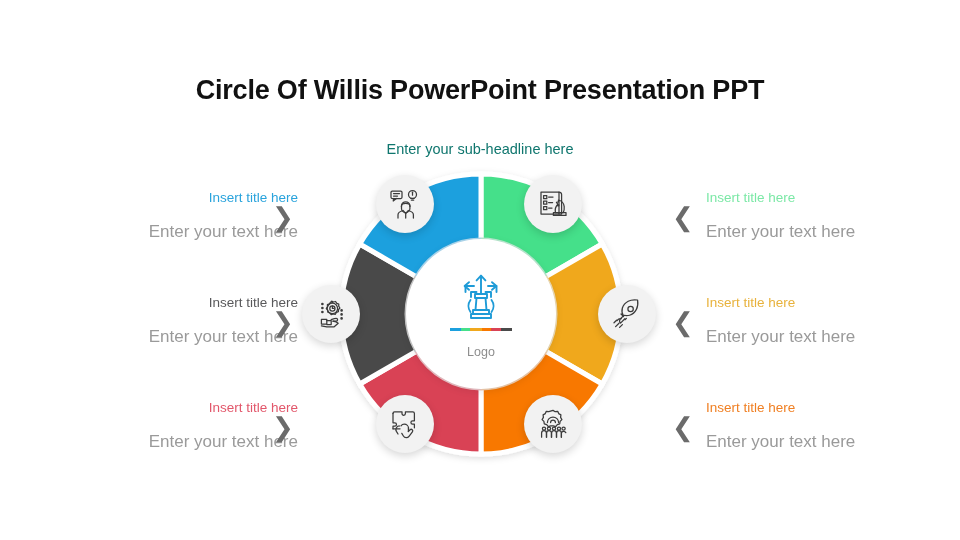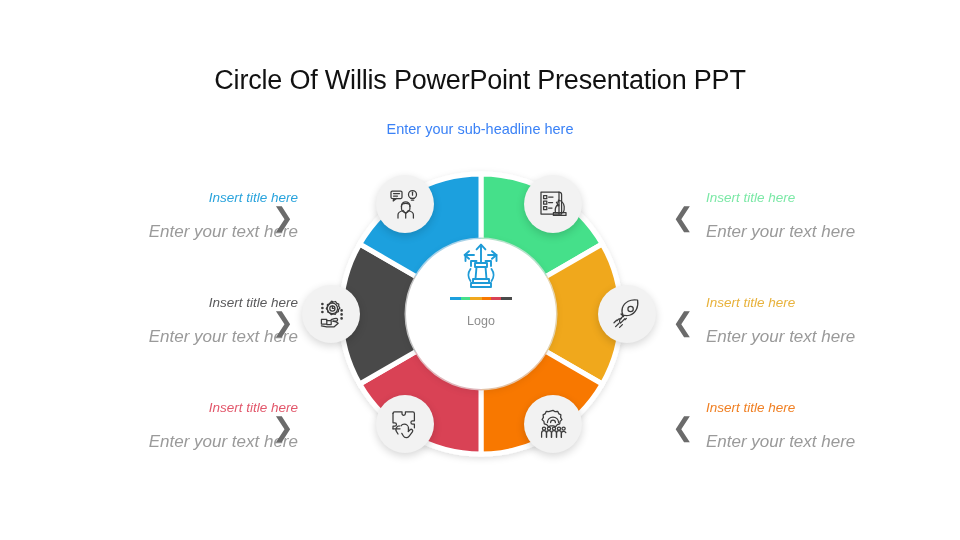--- a/index.html
+++ b/index.html
@@ -17,40 +17,39 @@
 
   
   .header {
     position: absolute;
     top: 0;
     left: 0;
     width: 960px;
     text-align: center;
   }
   .slide-title {
-    margin: 7px;
+    margin: 17px;
     padding-top: 58px;
     font-size: 27px;
-    font-weight: normal;
+    font-weight: bold;
     color: #111111;
     letter-spacing: -0.2px;
   }
   .slide-subtitle {
     margin: 0;
     padding-top: 18px;
     font-size: 14.5px;
-    color: #3b82f6;
+    color: #0f766e;
     font-weight: normal;
   }
 
   
   .side-item {
     position: absolute;
     width: 170px;
-    font-style: italic;
   }
   .side-left  { text-align: right; left: 128px; }
   .side-right { text-align: left;  left: 706px; }
 
   .side-title {
     font-size: 13.5px;
     line-height: 16px;
     margin: 0;
     white-space: nowrap;
   }
@@ -92,20 +91,21 @@
     left: 76px;
     top: 76px;
     width: 150px;
     height: 150px;
     border-radius: 50%;
     background: #ffffff;
     box-shadow: 0 2px 9px rgba(0,0,0,0.10);
     display: flex;
     flex-direction: column;
     align-items: center;
+    justify-content: center;
   }
   .hub-mark { width: 62px; height: 56px; display: block; }
   .hub-bar {
     width: 62px;
     height: 3px;
     margin-top: 2px;
     background: linear-gradient(to right,
       #1CA0DE 0%, #1CA0DE 17%,
       #45E08A 17%, #45E08A 33%,
       #F0A81E 33%, #F0A81E 52%,

